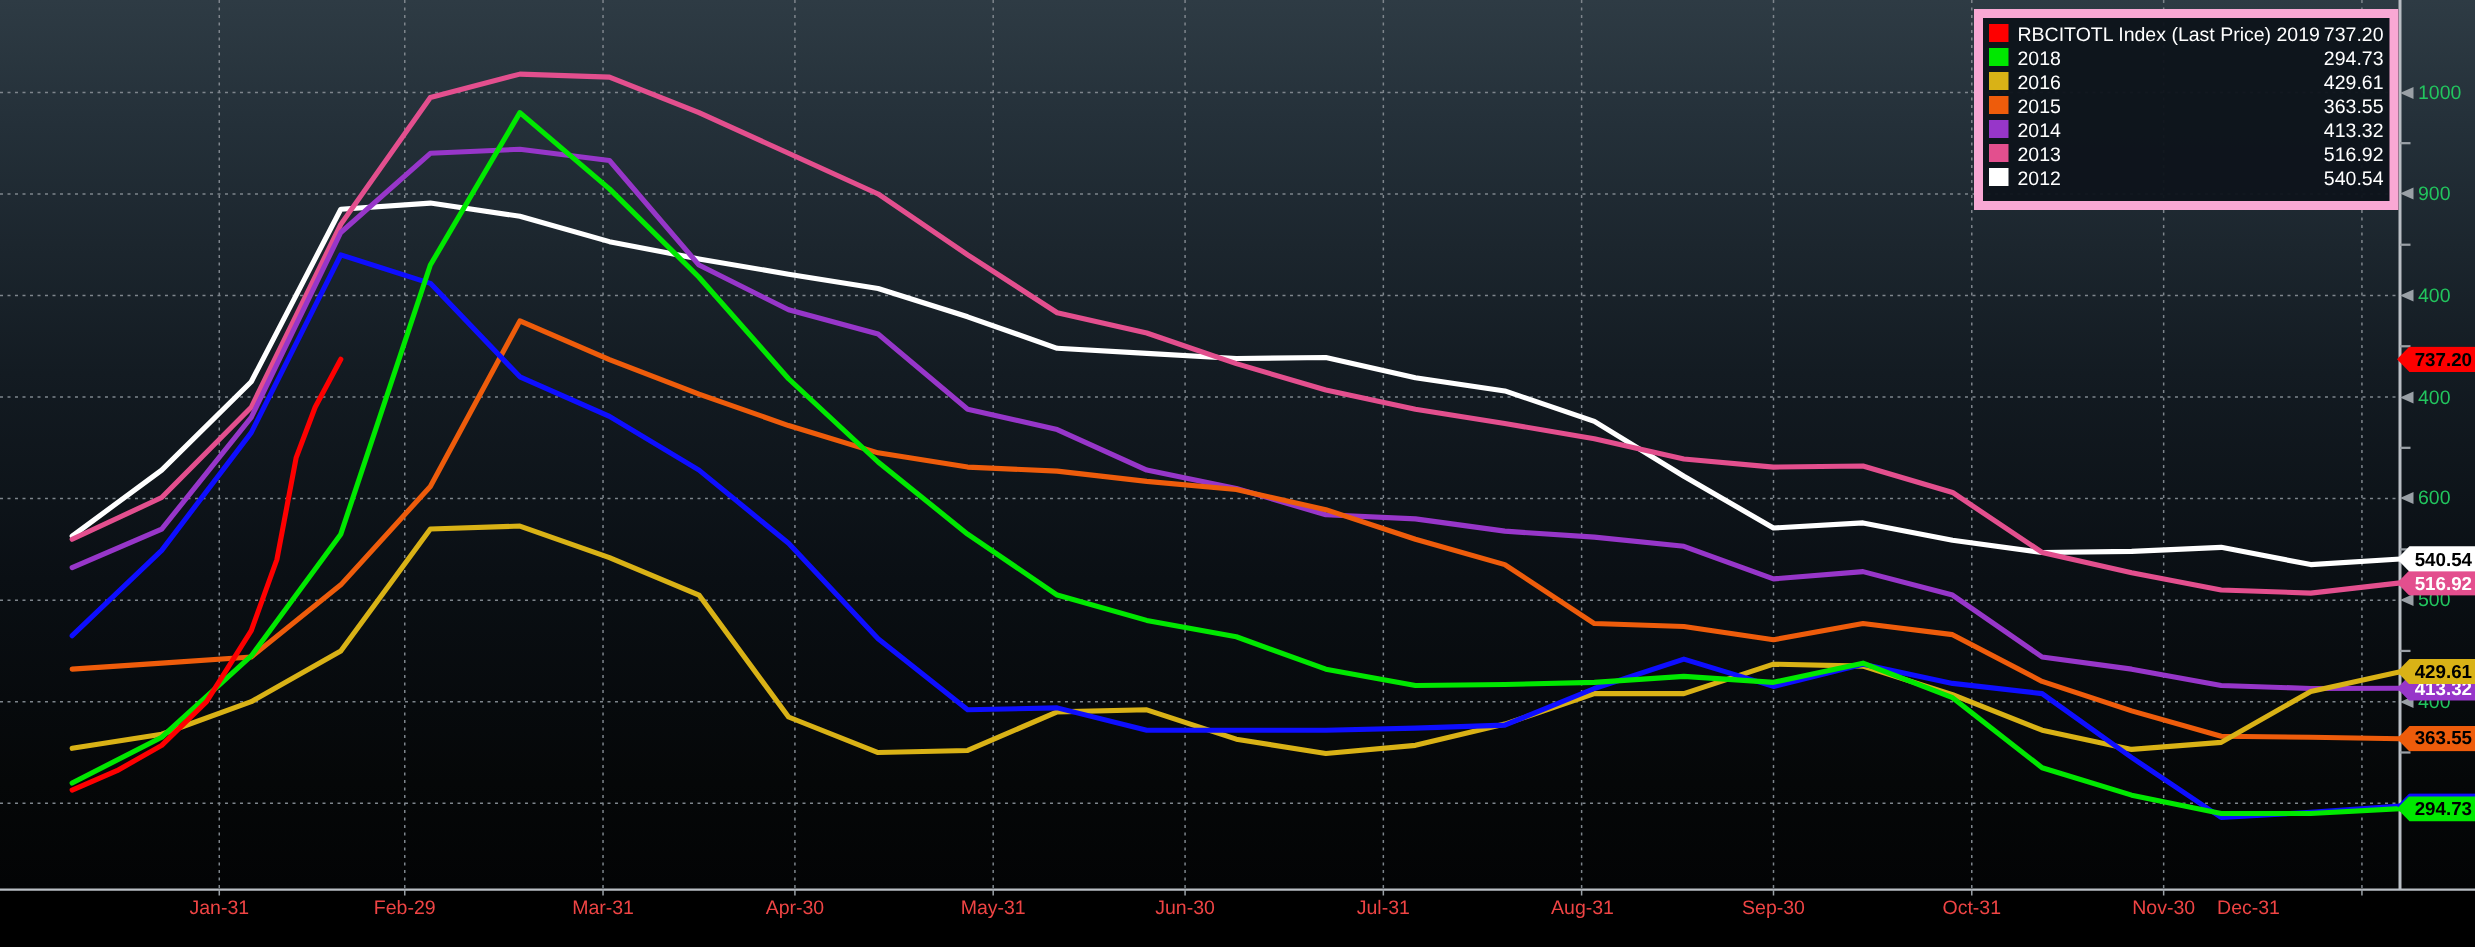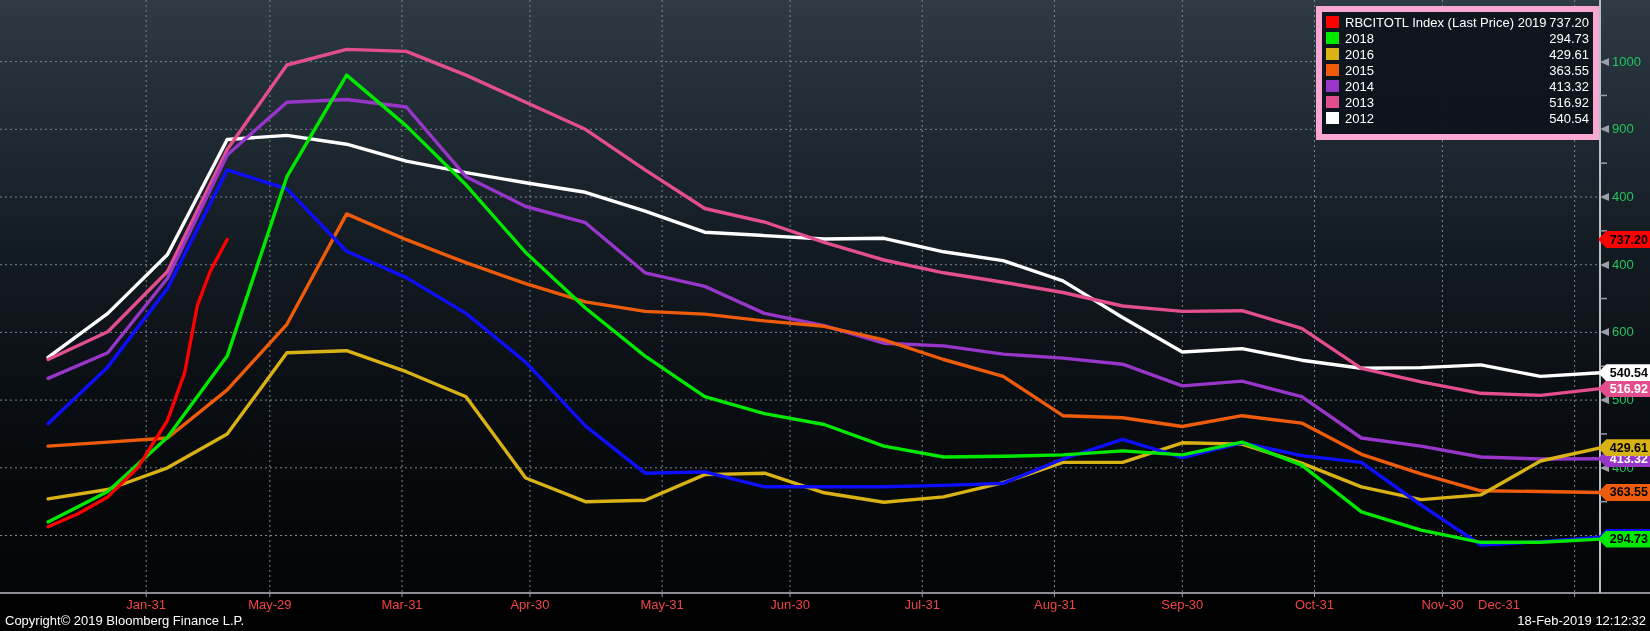--- a/index.html
+++ b/index.html
@@ -145,30 +145,26 @@
       <div class="price-badge" style="top: 450.282px; background: rgb(151, 54, 201); color: rgb(255, 255, 255);">413.32</div>
       <div class="price-badge" style="top: 380.145px; background: rgb(227, 79, 142); color: rgb(255, 255, 255);">516.92</div>
       <div class="price-badge" style="top: 364.154px; background: rgb(255, 255, 255); color: rgb(0, 0, 0);">540.54</div>
       <div class="price-badge" style="top: 439.254px; background: rgb(217, 178, 22); color: rgb(0, 0, 0);">429.61</div>
       <div class="price-badge" style="top: 483.977px; background: rgb(238, 92, 11); color: rgb(0, 0, 0);">363.55</div>
       <div class="price-badge" style="top: 530.568px; background: rgb(0, 232, 0); color: rgb(0, 0, 0);">294.73</div>
       <div class="price-badge" style="top: 231.016px; background: rgb(254, 0, 0); color: rgb(0, 0, 0);">737.20</div>
     </div>
   <div id="x-axis-layer">
       <div class="x-label" style="left: 146.184px;">Jan-31</div>
-      <div class="x-label" style="left: 269.84px;">May-29</div>
+      <div class="x-label" style="left: 269.84px;">Feb-29</div>
       <div class="x-label" style="left: 402.024px;">Mar-31</div>
       <div class="x-label" style="left: 529.944px;">Apr-30</div>
       <div class="x-label" style="left: 662.128px;">May-31</div>
       <div class="x-label" style="left: 790.048px; text-align: center;">Jun-30</div>
       <div class="x-label" style="left: 922.232px;">Jul-31</div>
       <div class="x-label" style="left: 1055px;">Aug-31</div>
       <div class="x-label" style="left: 1182.34px;">Sep-30</div>
       <div class="x-label" style="left: 1314.52px;">Oct-31</div>
       <div class="x-label" style="left: 1442.44px;">Nov-30</div>
       <div class="x-label" style="left: 1499px;">Dec-31</div>
     </div>
 
-  <div id="footer">
-    <div id="copyright">Copyright© 2019 Bloomberg Finance L.P.</div>
-    <div id="timestamp">18-Feb-2019 12:12:32</div>
-  </div>
 </div>
 
 </body></html>

